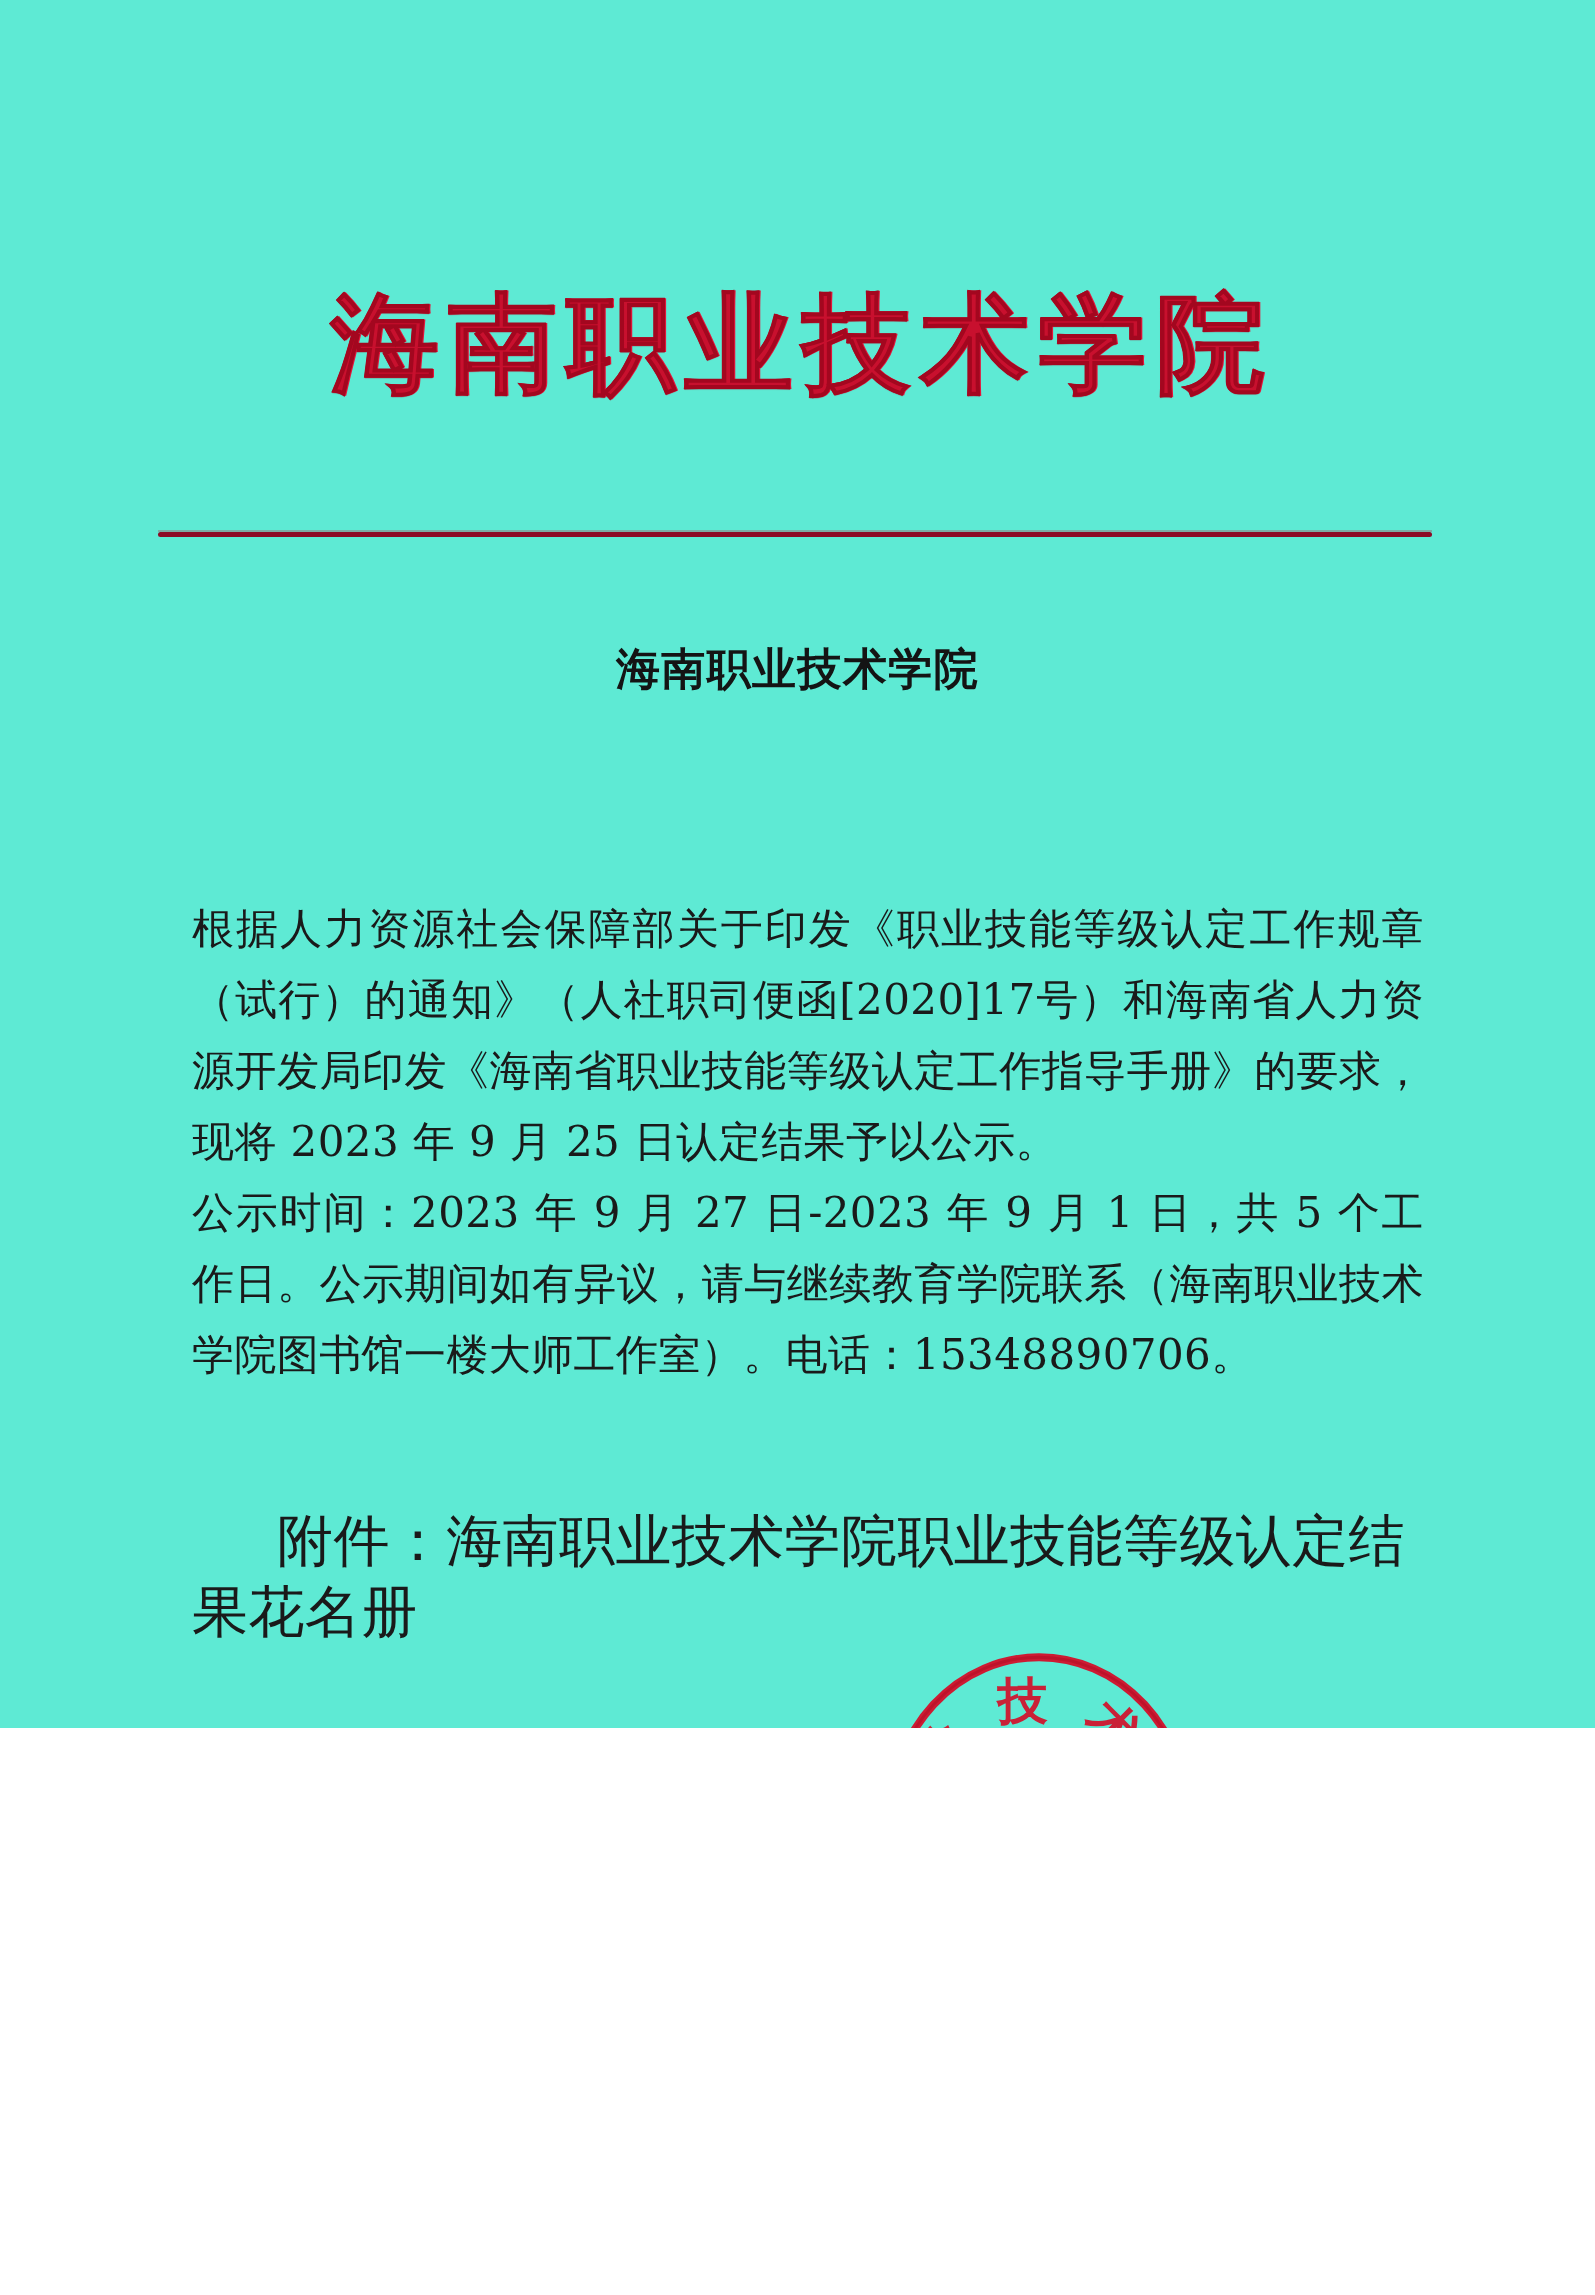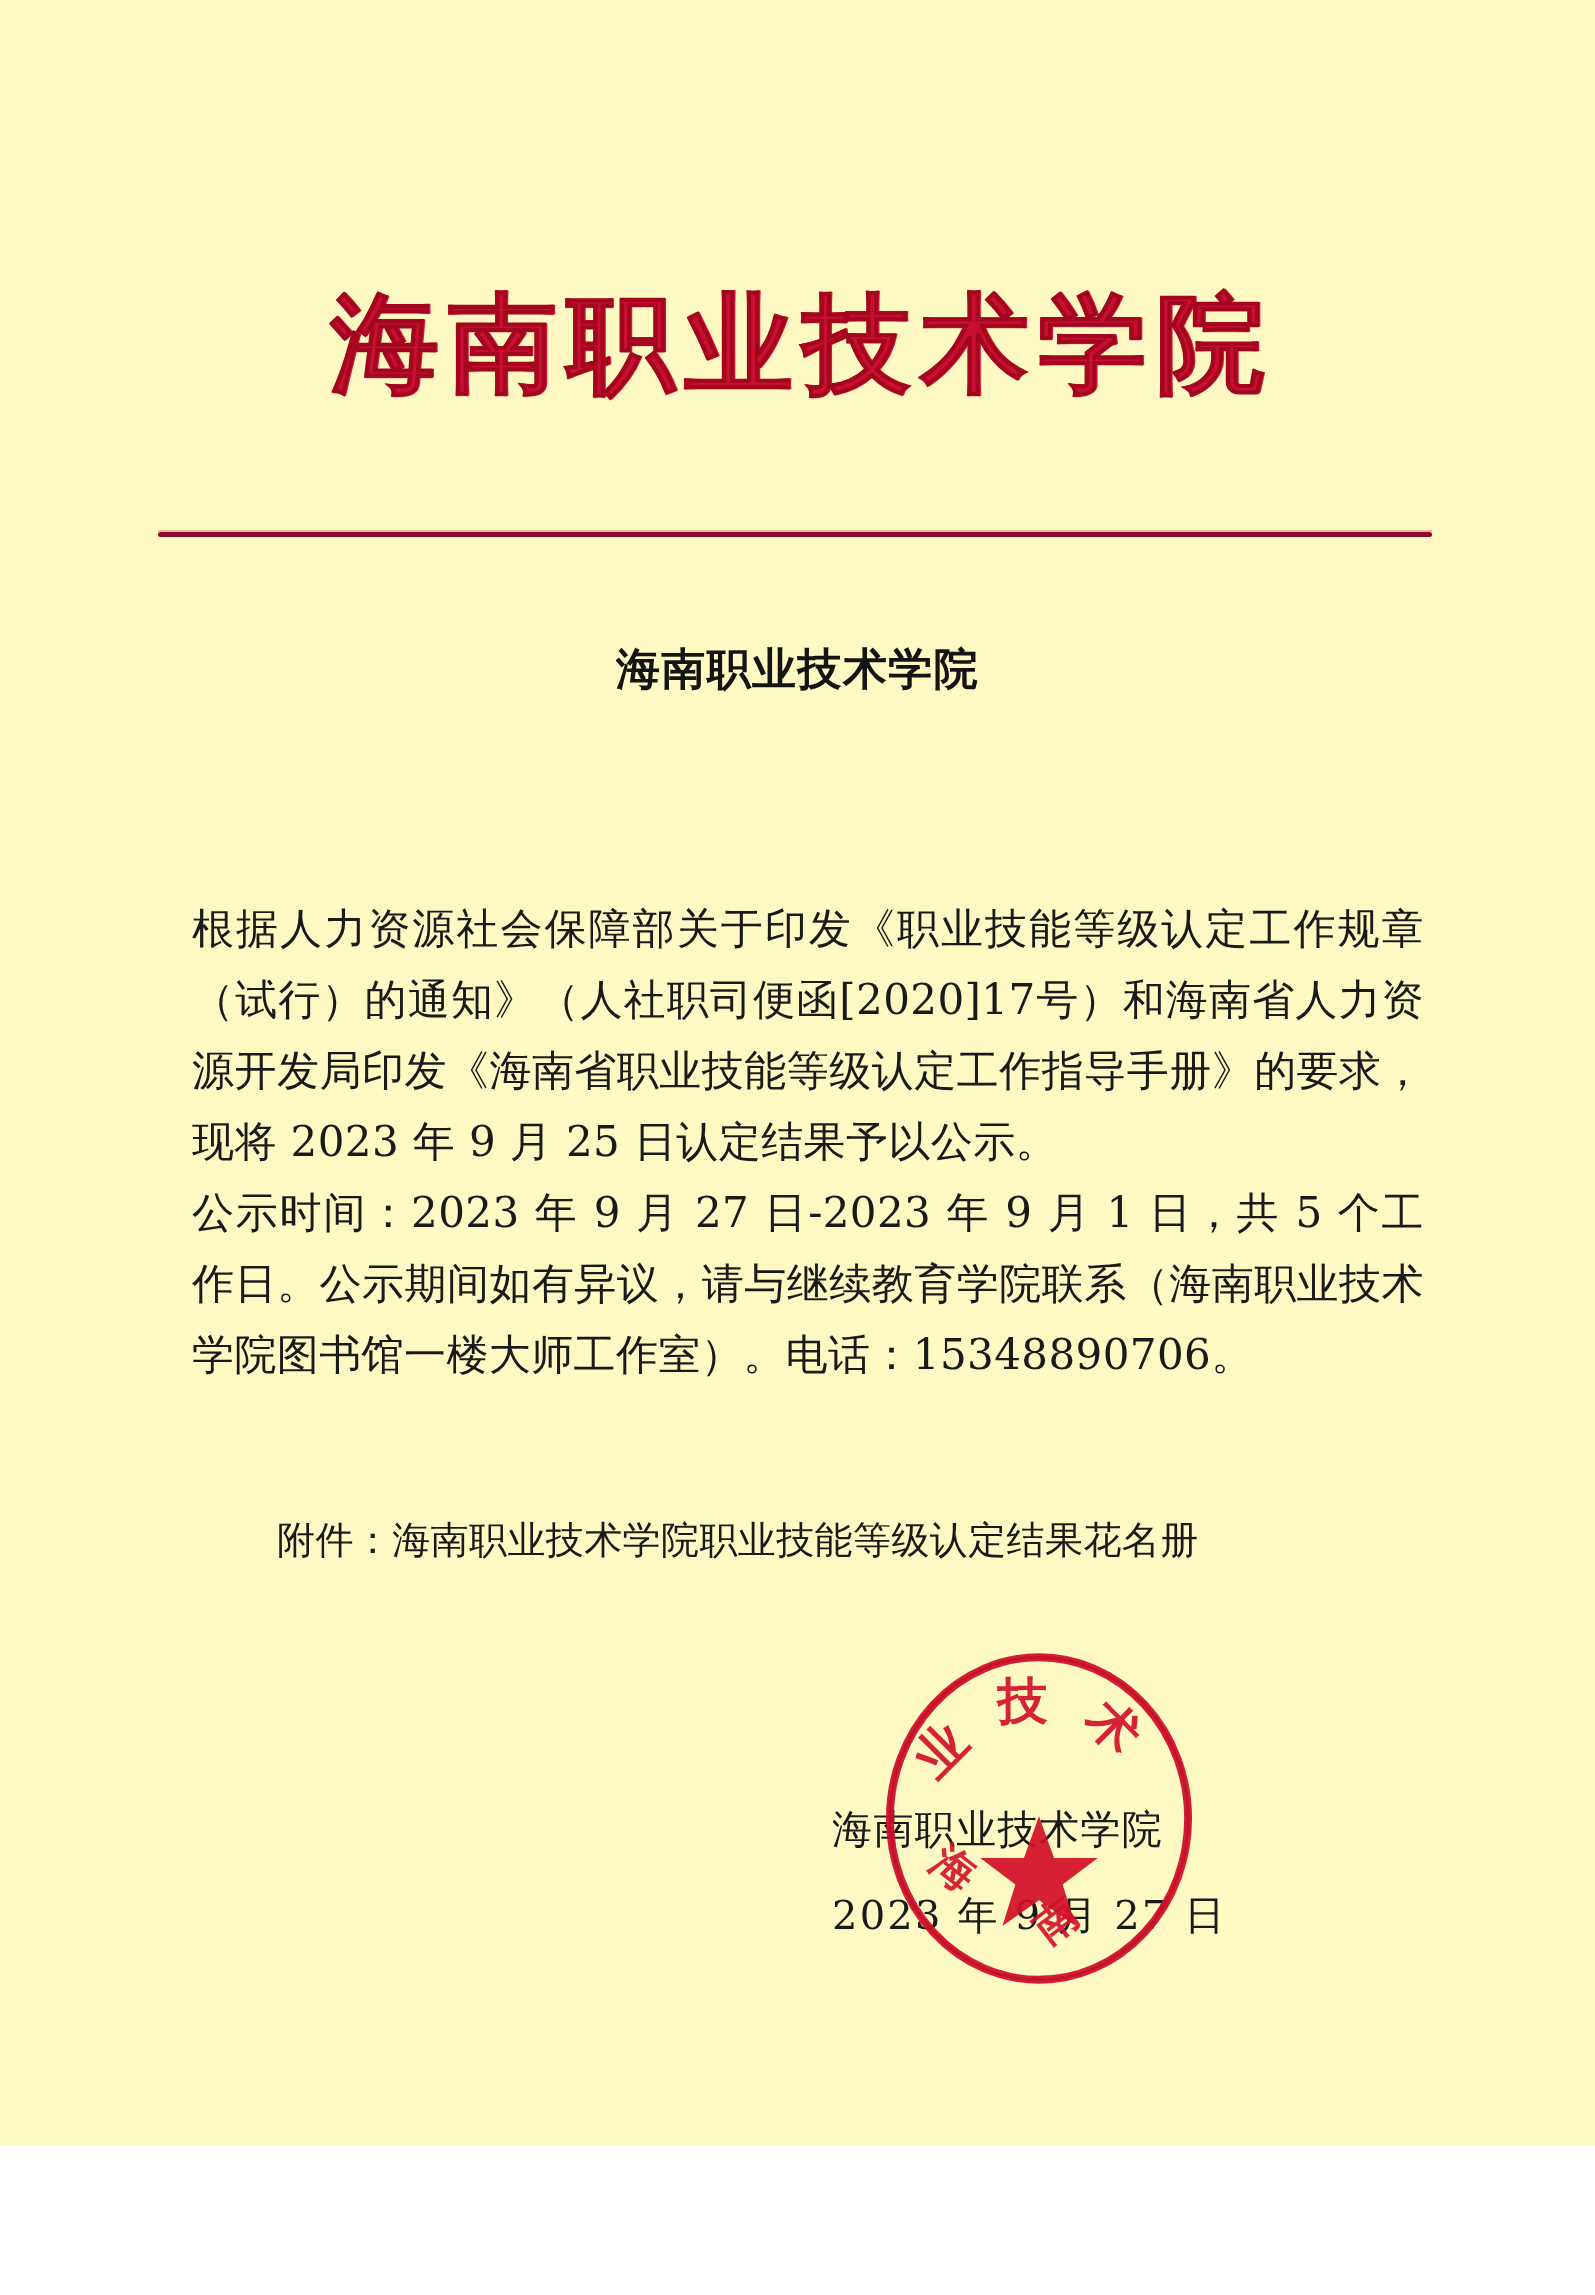--- a/index.html
+++ b/index.html
@@ -9,22 +9,22 @@
     background: #ffffff;
   }
   body {
     font-family: "DejaVu Serif", "Liberation Serif", serif;
     color: #111111;
   }
 
   .page {
     position: relative;
     width: 1595px;
-    height: 2145px;
-    background: #fef9c3;
+    height: 1728px;
+    background: #5eead4;
     overflow: hidden;
     box-sizing: border-box;
   }
 
   
   .letterhead {
     position: absolute;
     left: 0;
     top: 283px;
     width: 1595px;
@@ -101,21 +101,21 @@
     margin: 0;
   }
   .para + .para { margin-top: 0; }
 
   .attachment {
     position: absolute;
     left: 192px;
     top: 1505px;
     width: 1232px;
     font-family: "DejaVu Serif", "Liberation Serif", serif;
-    font-size: 38px;
+    font-size: 56px;
     line-height: 71px;
     letter-spacing: 0.4px;
     color: #1a1a1a;
     text-indent: 85px;
   }
 
   
   .signature-block {
     position: absolute;
     left: 832px;

